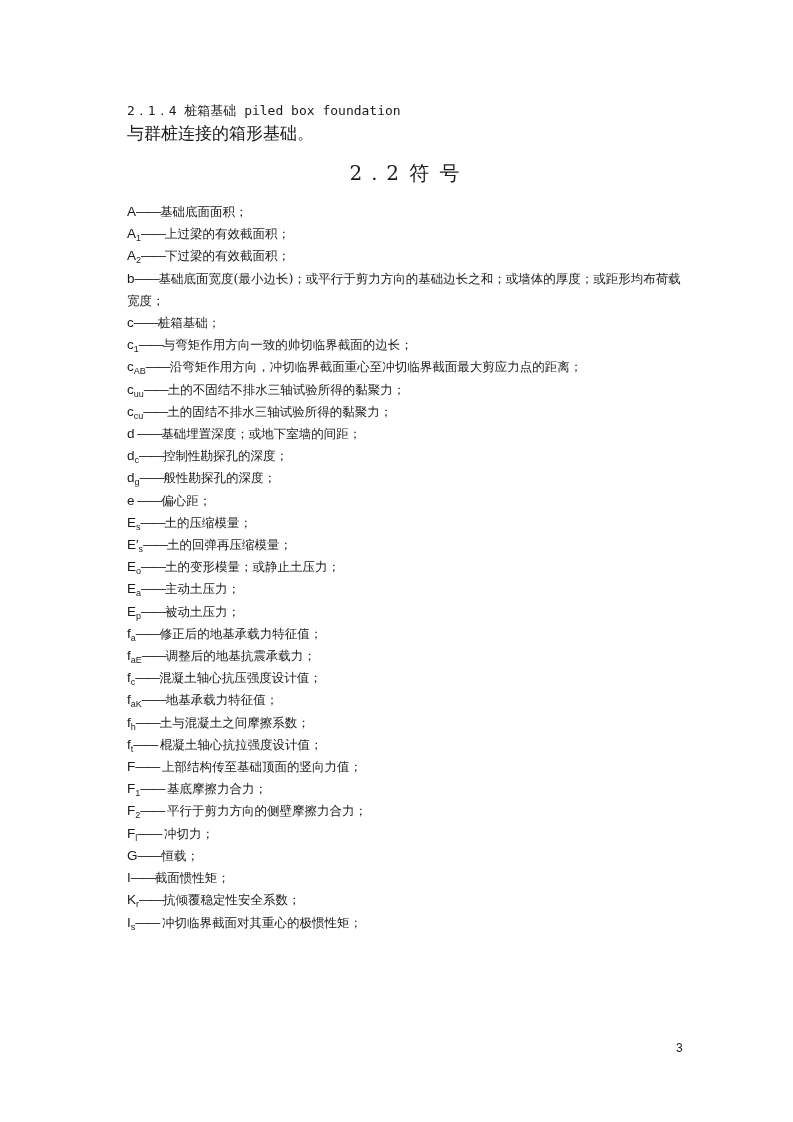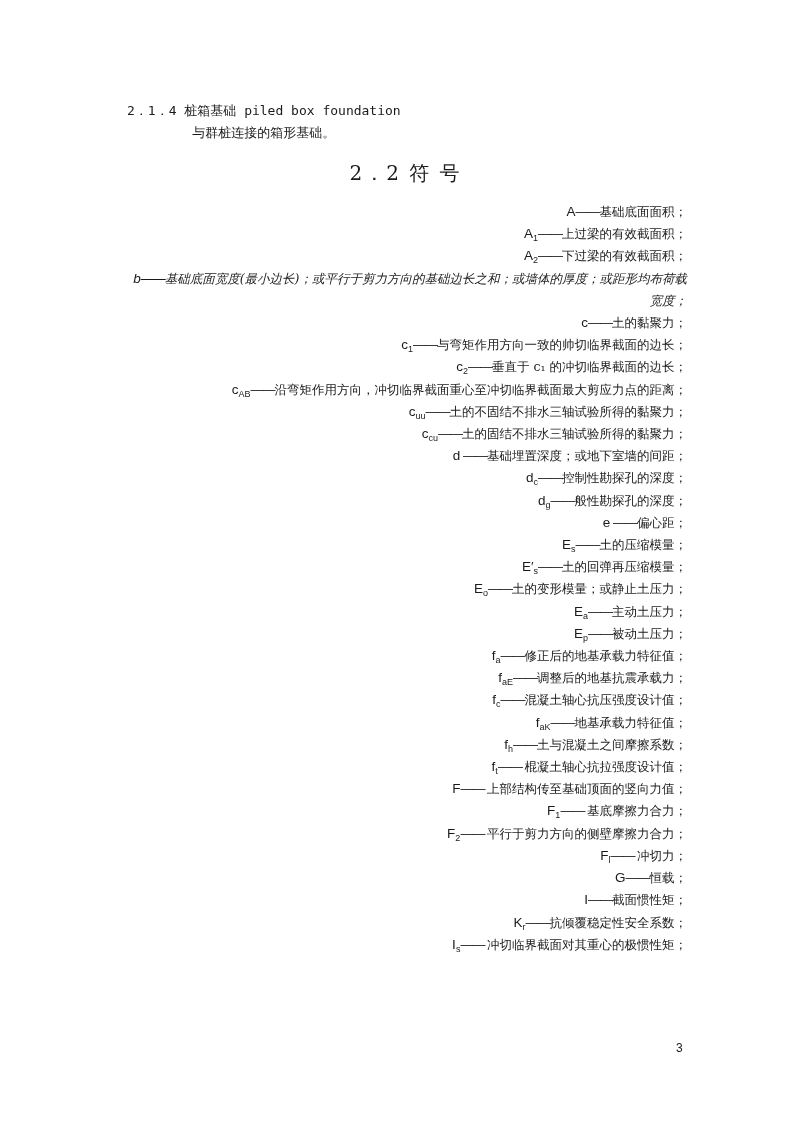--- a/index.html
+++ b/index.html
@@ -1,26 +1,26 @@
 <!DOCTYPE html>
 <html><head>
   <meta charset="utf-8">
   <style>
     html, body { margin: 0; padding: 0; background: #ffffff; }
     body { width: 793px; height: 1122px; position: relative; overflow: hidden;
            font-family: "DejaVu Serif", "Liberation Serif", serif; color: #1a1a1a; }
     .page { position: absolute; left: 9px; top: 0; width: 793px; height: 1122px; }
     .clause { position: absolute; left: 118px; top: 100px; font-size: 13.5px; line-height: 22px; }
     .clause .heading { font-family: "DejaVu Sans Mono", "Liberation Mono", monospace; font-size: 13px; letter-spacing: 0; white-space: pre; }
-    .clause .def { font-size: 13px; text-align: center; }
+    .clause .def { font-size: 17px; }
     .section-title { position: absolute; left: 0; width: 793px; top: 160px; text-align: center;
                      font-weight: normal; font-size: 20px; letter-spacing: 2px; }
-    .symbols { position: absolute; left: 118px; top: 201px; width: 560px; text-align: right; }
+    .symbols { position: absolute; left: 118px; top: 201px; width: 560px; }
     .sym-row { font-size: 13px; line-height: 22.2px; white-space: nowrap; }
-    .sym-row.wrap { white-space: normal; font-style: italic; }
+    .sym-row.wrap { white-space: normal; }
     .sym { font-family: "Liberation Sans", sans-serif; font-size: 13.5px; }
     .sym sub { font-size: 9px; vertical-align: -3px; line-height: 0; }
     .dash { font-family: "Liberation Sans", sans-serif; letter-spacing: -1px; }
     .desc { font-family: "DejaVu Serif", "Liberation Serif", serif; font-size: 12.5px; }
     .page-number { position: absolute; left: 667px; top: 1041px; font-family: "Liberation Sans", sans-serif; font-size: 12px; }
   </style>
 </head>
 <body>
 
 <div class="page">
@@ -30,23 +30,22 @@
     <div class="def">与群桩连接的箱形基础。</div>
   </div>
 
   <div class="section-title">2．2 符 号</div>
 
   <div class="symbols" id="symbols">
       <div class="sym-row"><span class="sym"><span>A</span></span><span class="dash">——</span><span class="desc">基础底面面积；</span></div>
       <div class="sym-row"><span class="sym"><span>A</span><sub>1</sub></span><span class="dash">——</span><span class="desc">上过梁的有效截面积；</span></div>
       <div class="sym-row"><span class="sym"><span>A</span><sub>2</sub></span><span class="dash">——</span><span class="desc">下过梁的有效截面积；</span></div>
       <div class="sym-row wrap"><span class="sym"><span>b</span></span><span class="dash">——</span><span class="desc">基础底面宽度(最小边长)；或平行于剪力方向的基础边长之和；或墙体的厚度；或距形均布荷载宽度；</span></div>
-      <div class="sym-row"><span class="sym"><span>c</span></span><span class="dash">——</span><span class="desc">土的黏聚力；</span></div>
+      <div class="sym-row"><span class="sym"><span>c</span></span><span class="dash">——</span><span class="desc">桩箱基础；</span></div>
       <div class="sym-row"><span class="sym"><span>c</span><sub>1</sub></span><span class="dash">——</span><span class="desc">与弯矩作用方向一致的帅切临界截面的边长；</span></div>
-      <div class="sym-row"><span class="sym"><span>c</span><sub>2</sub></span><span class="dash">——</span><span class="desc">垂直于 c₁ 的冲切临界截面的边长；</span></div>
       <div class="sym-row"><span class="sym"><span>c</span><sub>AB</sub></span><span class="dash">——</span><span class="desc">沿弯矩作用方向，冲切临界截面重心至冲切临界截面最大剪应力点的距离；</span></div>
       <div class="sym-row"><span class="sym"><span>c</span><sub>uu</sub></span><span class="dash">——</span><span class="desc">土的不固结不排水三轴试验所得的黏聚力；</span></div>
       <div class="sym-row"><span class="sym"><span>c</span><sub>cu</sub></span><span class="dash">——</span><span class="desc">土的固结不排水三轴试验所得的黏聚力；</span></div>
       <div class="sym-row"><span class="sym"><span>d</span></span><span class="dash"> ——</span><span class="desc">基础埋置深度；或地下室墙的间距；</span></div>
       <div class="sym-row"><span class="sym"><span>d</span><sub>c</sub></span><span class="dash">——</span><span class="desc">控制性勘探孔的深度；</span></div>
       <div class="sym-row"><span class="sym"><span>d</span><sub>g</sub></span><span class="dash">——</span><span class="desc">般性勘探孔的深度；</span></div>
       <div class="sym-row"><span class="sym"><span>e</span></span><span class="dash"> ——</span><span class="desc">偏心距；</span></div>
       <div class="sym-row"><span class="sym"><span>E</span><sub>s</sub></span><span class="dash">——</span><span class="desc">土的压缩模量；</span></div>
       <div class="sym-row"><span class="sym"><span>E′</span><sub>s</sub></span><span class="dash">——</span><span class="desc">土的回弹再压缩模量；</span></div>
       <div class="sym-row"><span class="sym"><span>E</span><sub>o</sub></span><span class="dash">——</span><span class="desc">土的变形模量；或静止土压力；</span></div>

